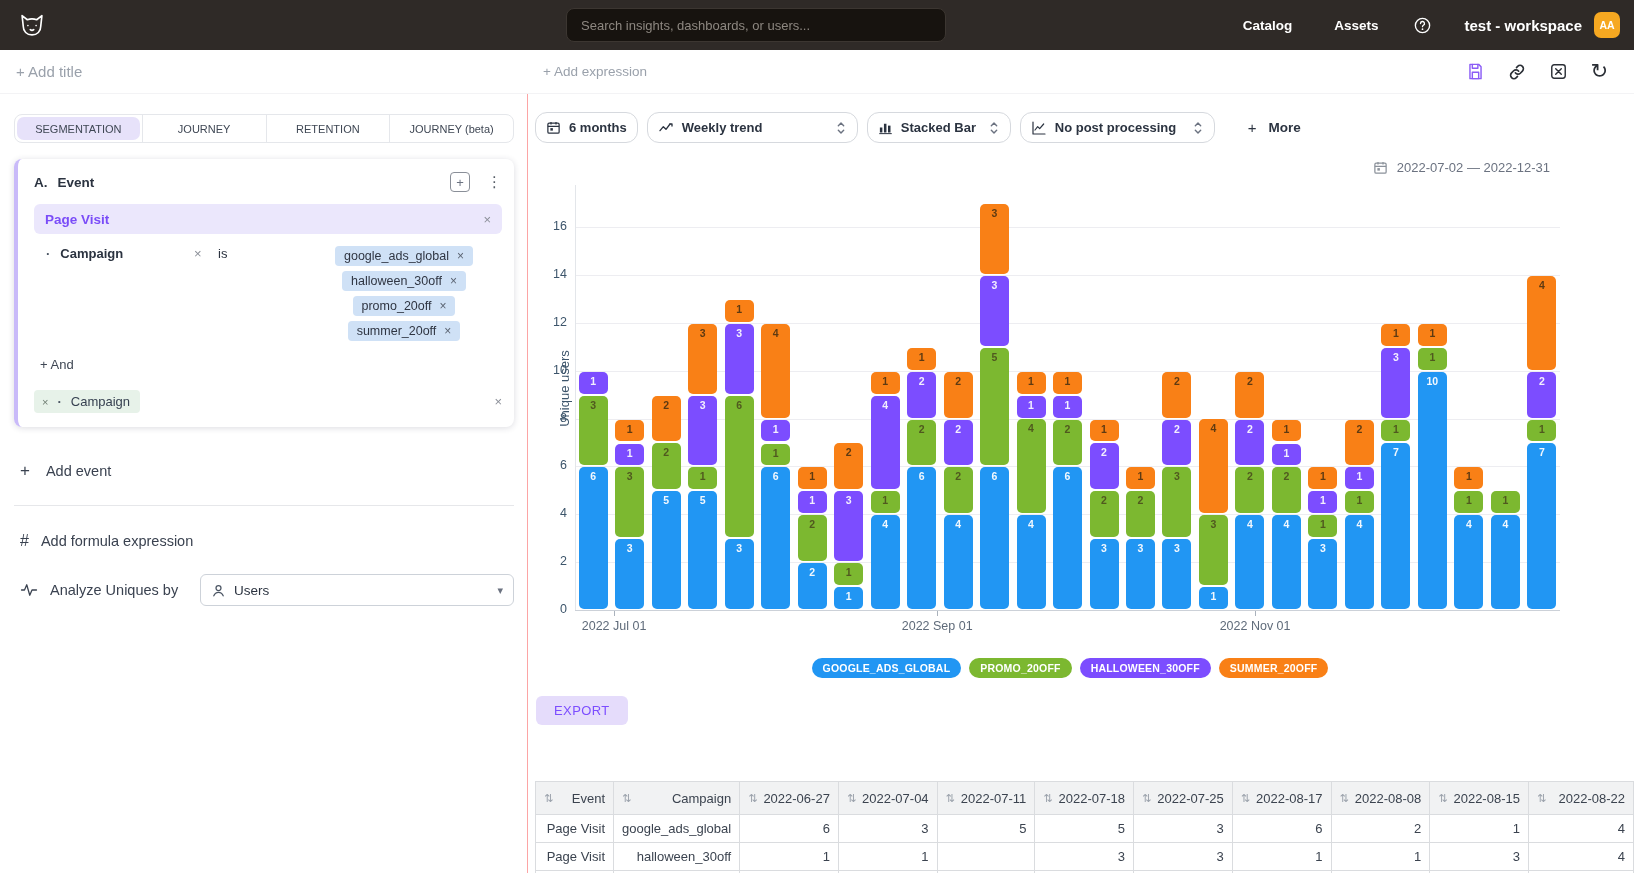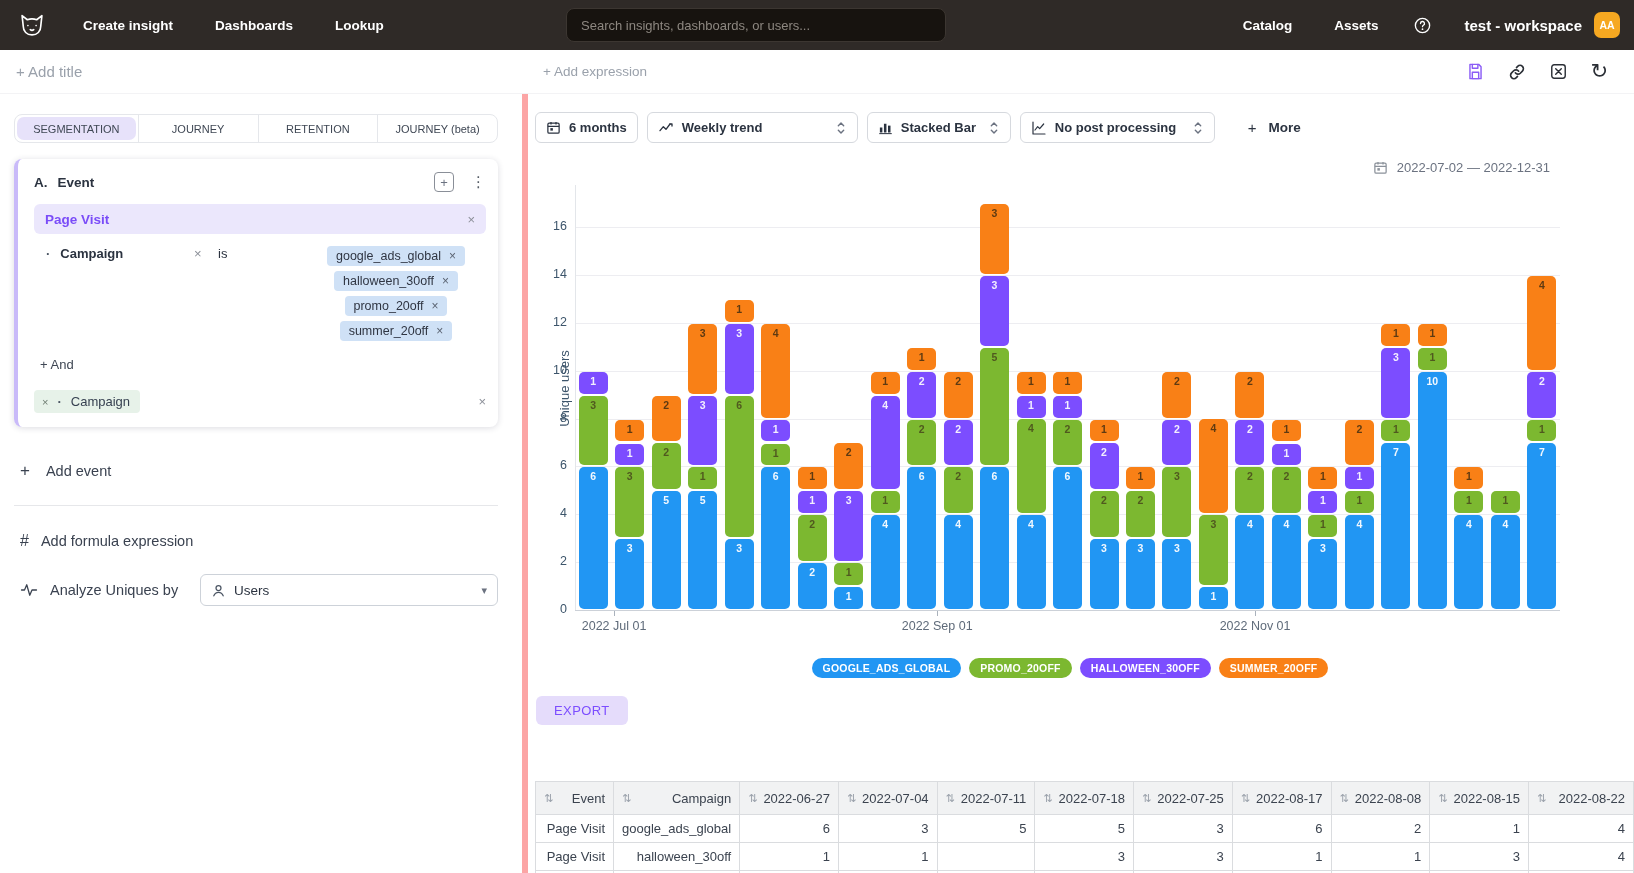--- a/index.html
+++ b/index.html
@@ -25,21 +25,21 @@
   
   .subheader { position:relative; height:44px; display:flex; align-items:center; padding:0 16px; border-bottom:1px solid #f3f3f5; }
   .add-title { color:#9aa1ab; font-size:15px; }
   .add-description { position:absolute; left:543px; color:#9aa1ab; font-size:13.5px; }
   .sub-icons { margin-left:auto; display:flex; align-items:center; gap:22px; padding-right:10px; }
   .sub-icons .icon { display:flex; color:#2b2f36; cursor:pointer; }
   .icon-save { color:#8b5cf6 !important; }
   .icon-refresh { font-size:21px; line-height:19px; font-family:"DejaVu Sans",sans-serif; }
   
   .content { display:flex; height:779px; }
-  .left-panel { width:528px; border-right:6px solid #fca5a5; padding:20px 24px 0 14px; flex:none; }
+  .left-panel { width:528px; border-right:1px solid #fca5a5; padding:20px 13px 0 14px; flex:none; }
   .main { flex:1; position:relative; padding:18px 0 0 7px; overflow:hidden; }
   
   .tabs { display:flex; border:1px solid #e5e7eb; border-radius:8px; height:29px; margin-bottom:16px; align-items:stretch; }
   .tab { flex:1; display:flex; align-items:center; justify-content:center; font-size:11px; color:#3f4754; border-right:1px solid #e5e7eb; cursor:pointer; white-space:nowrap; }
   .tab:last-child { border-right:none; }
   .tab.active { background:#e7e2fa; border-radius:7px; margin:2px; border-right:none; }
   .tab.active + .tab { border-left:1px solid #e5e7eb; }
   
   .event-card { border-radius:8px; box-shadow:0 1px 6px rgba(40,40,70,.16); border-left:4px solid #c9baf9; padding:13px 12px 14px 16px; }
   .card-head { display:flex; align-items:center; font-size:13.5px; font-weight:bold; color:#2b3340; }
@@ -67,21 +67,21 @@
   .plus-glyph { font-size:17px; color:#3a4250; }
   .lp-divider { border:none; border-top:1px solid #e6e7ea; margin:24px 0 0 0; }
   .formula { margin:26px 0 0 6px; display:flex; align-items:center; gap:12px; font-size:14.5px; color:#3a4250; cursor:pointer; }
   .hash-glyph { font-size:16px; }
   .analyze { margin:24px 0 0 6px; display:flex; align-items:center; }
   .analyze-label { display:flex; align-items:center; gap:12px; font-size:14.5px; color:#3a4250; width:180px; }
   .users-select { flex:1; height:32px; border:1px solid #cdd2d9; border-radius:6px; display:flex; align-items:center; padding:0 10px; gap:8px; font-size:13.5px; color:#2b3340; cursor:pointer; }
   .chev-down { margin-left:auto; color:#6b7280; font-size:11px; }
   
   .toolbar { display:flex; gap:9px; align-items:center; }
-  .tb { height:31px; border:1px solid #d6d9de; border-radius:6px; display:flex; align-items:center; padding:8px 10px; font-size:13px; font-weight:bold; color:#2b3340; gap:8px; background:#fff; cursor:pointer; }
+  .tb { height:31px; border:1px solid #d6d9de; border-radius:12px; display:flex; align-items:center; padding:8px 10px; font-size:13px; font-weight:bold; color:#2b3340; gap:8px; background:#fff; cursor:pointer; }
   .tb .chevs { margin-left:auto; color:#6b7280; display:flex; }
   .tb-trend { width:211px; } .tb-type { width:144px; } .tb-post { width:195px; }
   .tb-more { border:none; margin-left:24px; gap:12px; font-weight:bold; cursor:pointer; display:flex; align-items:center; font-size:13.5px; color:#2b3340; }
   .tb-more .plus { font-weight:normal; font-size:15px; }
   
   .date-range { position:absolute; top:66px; right:84px; display:flex; align-items:center; gap:9px; color:#6b7280; font-size:13px; }
   .chart { position:relative; width:1030px; height:480px; margin-top:12px; }
   .ylab { position:absolute; left:-26px; top:226px; transform:rotate(-90deg); transform-origin:center; width:110px; text-align:center; color:#3d556b; font-size:13px; }
   .gridline { position:absolute; height:1px; background:#ededf1; }
   .baseline { position:absolute; height:1px; background:#ccd1d8; }
@@ -106,21 +106,20 @@
 </head>
 <body>
 
 <div class="topnav">
   <div class="logo">
     <svg width="28" height="28" viewBox="0 0 24 24" fill="none" stroke="#fff" stroke-width="1.4" stroke-linejoin="round" stroke-linecap="round">
       <path d="M4.5 13 L3.5 4 L8 7.5 C10.5 6.5 13.5 6.5 16 7.5 L20.5 4 L19.5 13 C19.5 17.5 16.5 20.5 12 20.5 C7.5 20.5 4.5 17.5 4.5 13 Z"></path>
       <path d="M8.5 12.5 h.01 M15.5 12.5 h.01 M10.5 16 c1 .8 2 .8 3 0"></path>
     </svg>
   </div>
-  <div id="nav-items"><span class="nav-item">Create insight</span><span class="nav-item">Dashboards</span><span class="nav-item">Lookup</span></div>
   <div class="search-wrap">
     <input class="search-input" type="text" placeholder="Search insights, dashboards, or users..." style="">
   </div>
   <div class="nav-right">
     <div id="nav-right-items" style="display:flex">
         <span class="nav-item">Catalog</span>
         <span class="nav-item">Assets</span>
       </div>
     <span class="help-icon">
       <svg width="19" height="19" viewBox="0 0 24 24" fill="none" stroke="#fff" stroke-width="1.7">

